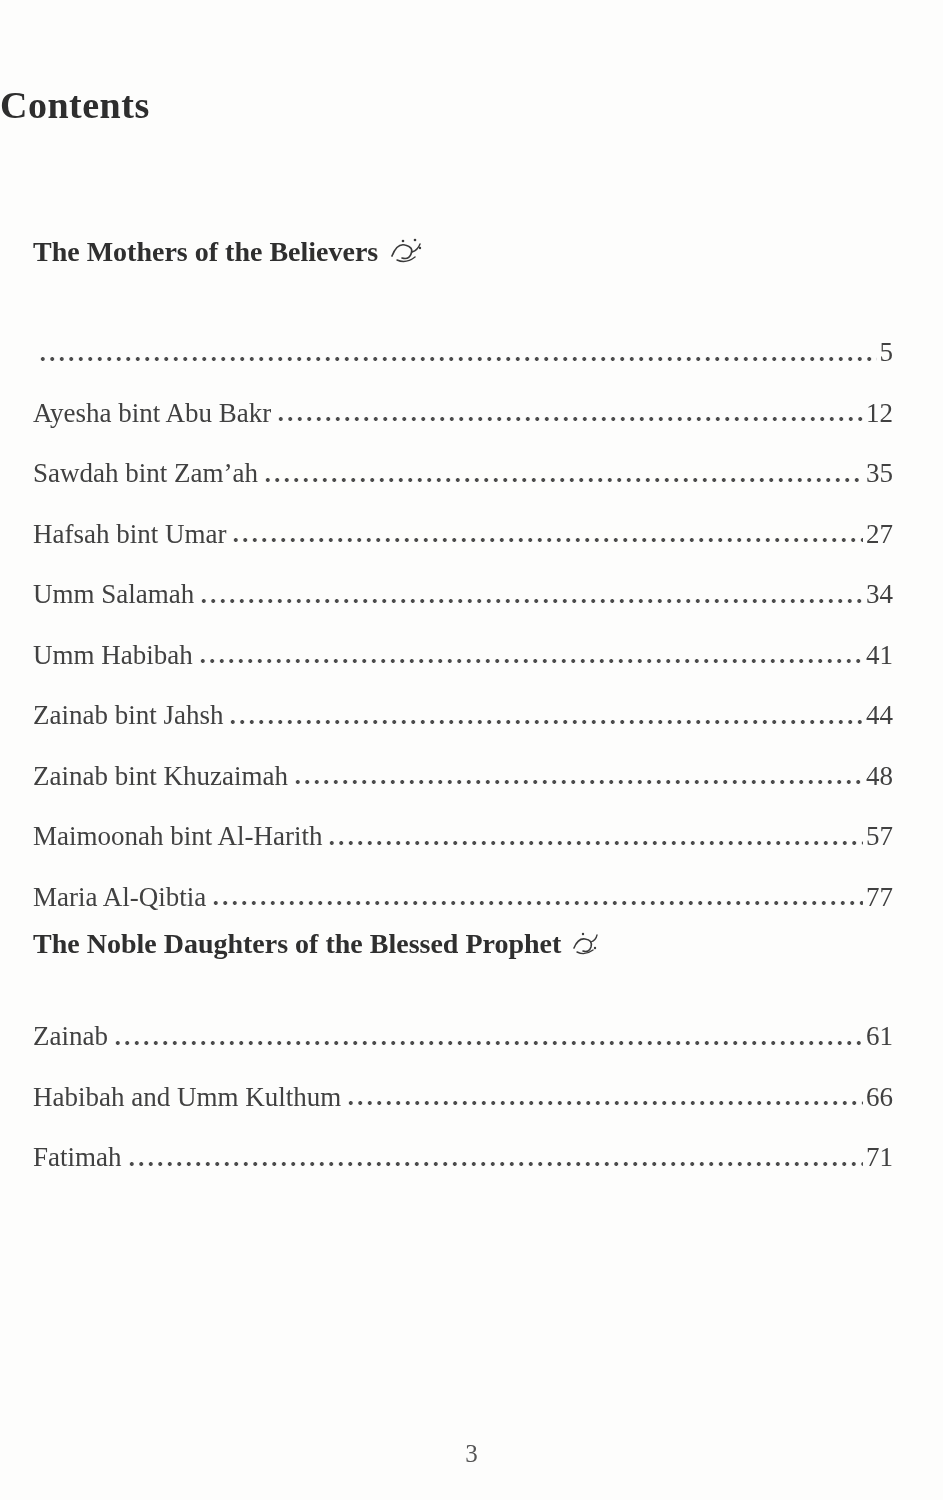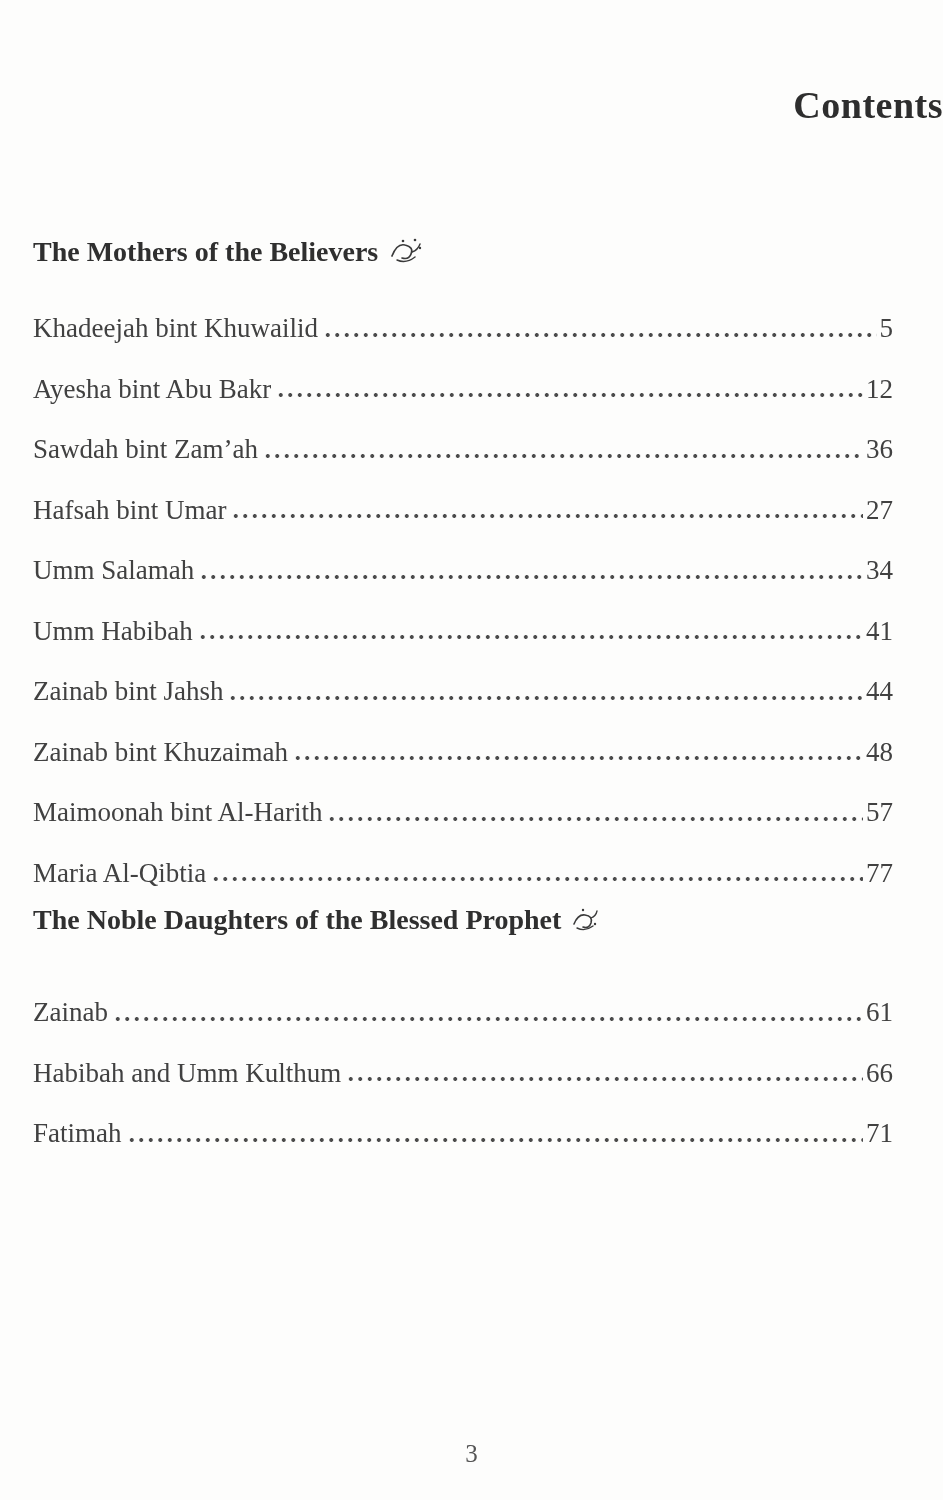--- a/index.html
+++ b/index.html
@@ -12,21 +12,21 @@
     width: 943px;
     height: 1500px;
     margin: 0 auto;
     background: #fdfdfc;
     overflow: hidden;
     font-family: "Liberation Serif", "DejaVu Serif", serif;
     color: #3d3d3d;
   }
   .doc-title {
     margin: 86px 0 0 0;
-    text-align: right;
+    text-align: left;
     font-size: 38px;
     font-weight: bold;
     color: #2e2e2e;
     line-height: 1;
     letter-spacing: 0.5px;
   }
   .content {
     padding: 0 50px 0 33px;
   }
   .section-heading {
@@ -34,21 +34,21 @@
     align-items: baseline;
     gap: 10px;
     margin: 0;
     font-size: 28px;
     font-weight: bold;
     color: #2f2f2f;
     line-height: 1;
   }
   .section-heading.first {
     margin-top: 109px;
-    margin-bottom: 18px;
+    margin-bottom: 42px;
     font-family: Liberation Serif, serif;
   }
   .section-heading.second {
     margin-top: 14px;
     margin-bottom: 34px;
     align-items: flex-end;
   }
   .honorific {
     display: inline-block;
     transform: translateY(3px);
@@ -104,33 +104,32 @@
           <path d="M9 24 q9 4 18 -3" fill="none" stroke="#3a3a3a" stroke-width="1.5" stroke-linecap="round"></path>
           <path d="M24 16 q6 -2 8 -8" fill="none" stroke="#3a3a3a" stroke-width="1.4" stroke-linecap="round"></path>
           <circle cx="15" cy="5" r="1.3" fill="#3a3a3a"></circle>
           <circle cx="27" cy="4" r="1.3" fill="#3a3a3a"></circle>
           <circle cx="32" cy="12" r="1.2" fill="#3a3a3a"></circle>
         </svg>
       </span>
     </h2>
 
     <div class="toc-row">
-      <span class="toc-label">Khadeejah bint Khuwailid</span>
       <span class="toc-dots"></span>
       <span class="toc-page">5</span>
     </div>
     <div class="toc-row">
       <span class="toc-label">Ayesha bint Abu Bakr</span>
       <span class="toc-dots"></span>
       <span class="toc-page">12</span>
     </div>
     <div class="toc-row">
       <span class="toc-label">Sawdah bint Zam’ah</span>
       <span class="toc-dots"></span>
-      <span class="toc-page">36</span>
+      <span class="toc-page">35</span>
     </div>
     <div class="toc-row">
       <span class="toc-label">Hafsah bint Umar</span>
       <span class="toc-dots"></span>
       <span class="toc-page">27</span>
     </div>
     <div class="toc-row">
       <span class="toc-label">Umm Salamah</span>
       <span class="toc-dots"></span>
       <span class="toc-page">34</span>

